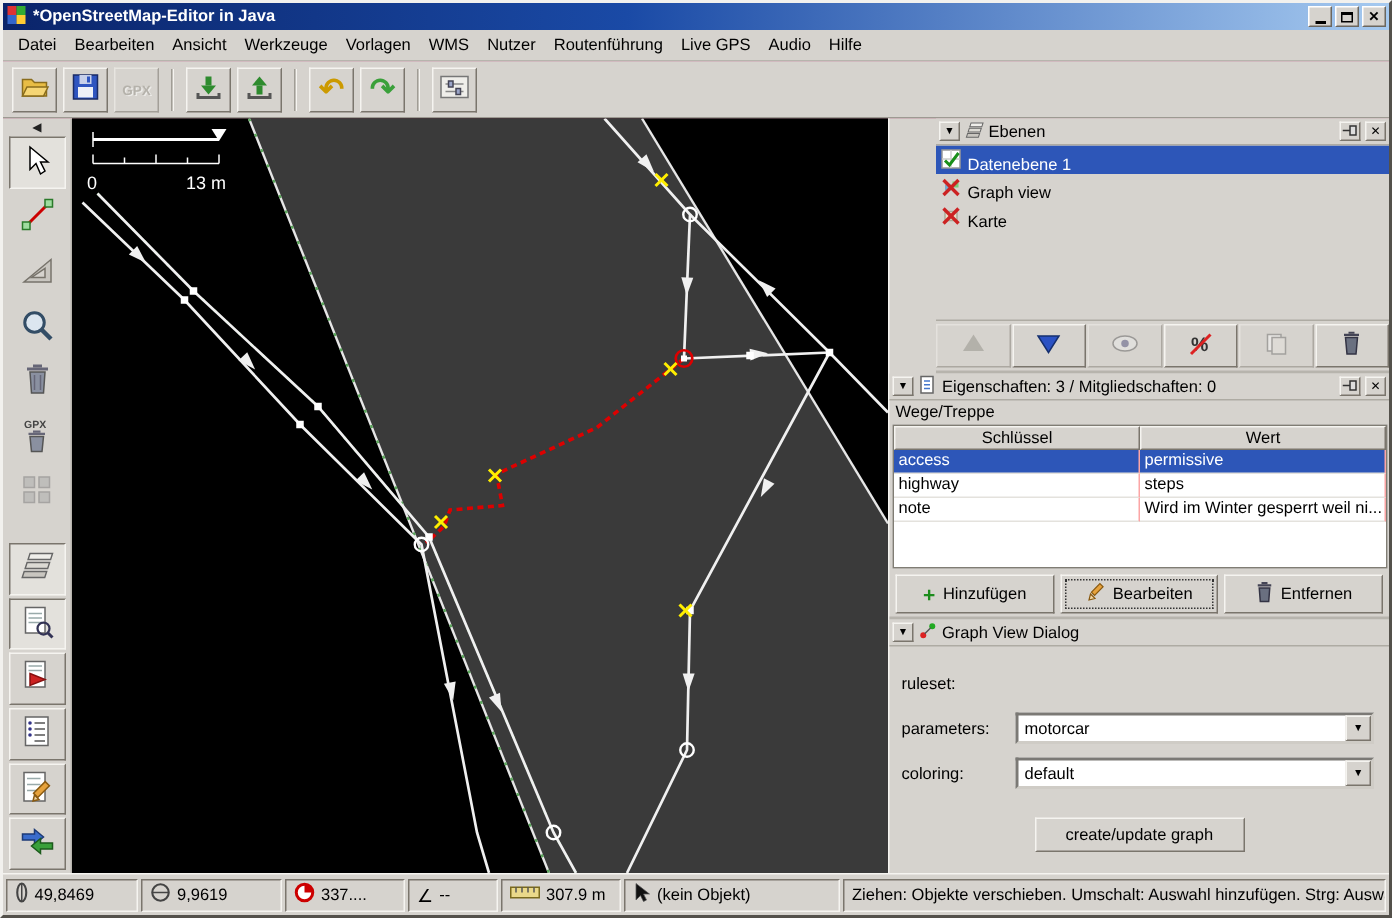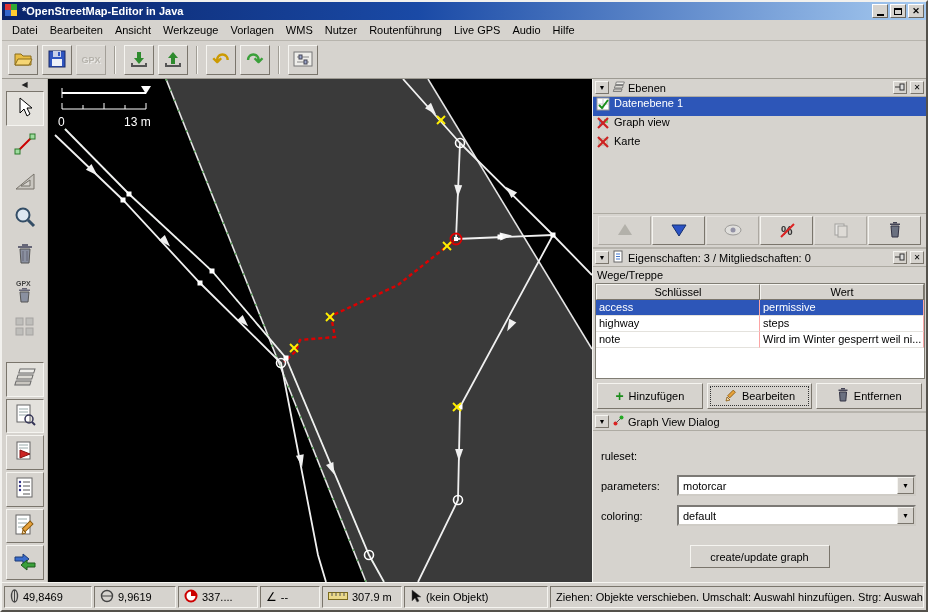--- a/index.html
+++ b/index.html
@@ -64,21 +64,21 @@
 
   
   .right-panel { width:334px; flex:0 0 334px; background:#d6d3ce; display:flex; flex-direction:column; border-left:1px solid #f5f4f0; }
   .panel { display:flex; flex-direction:column; border-bottom:2px solid #b7b4ad; }
   .panel-header { height:18px; flex:0 0 18px; display:flex; align-items:center; gap:3px; padding:0 2px; background:#d6d3ce; border-bottom:1px solid #aeaba3; }
   .panel-title { flex:1; white-space:nowrap; overflow:hidden; }
   .hbtn { width:14px; height:13px; display:flex; align-items:center; justify-content:center; background:#d6d3ce; border:1px solid; border-color:#f5f4f0 #7a756c #7a756c #f5f4f0; font-size:7px; }
 
   
   .layer-list { height:116px; overflow:hidden; }
-  .layer-row { height:19px; display:flex; align-items:flex-start; gap:4px; padding:0 3px; }
+  .layer-row { height:19px; display:flex; align-items:flex-end; gap:4px; padding:0 3px; }
   .layer-row.selected { background:#2d56b8; color:#fff; }
   .layer-btn-row { height:34px; display:flex; align-items:center; justify-content:center; gap:1px; border-top:1px solid #aeaba3; }
   .lbtn { width:53px; height:29px; display:flex; align-items:center; justify-content:center; background:#d6d3ce; border:1px solid; border-color:#f5f4f0 #7a756c #7a756c #f5f4f0; }
   .lbtn.disabled { opacity:.45; }
 
   
   .prop-subtitle { height:16px; padding:2px 4px 0 4px; }
   .prop-table { flex:1; margin:0 1px 2px 2px; background:#fff; border:1px solid #807d74; display:flex; flex-direction:column; overflow:hidden; }
   .pt-head { display:grid; grid-template-columns:1fr 1fr; flex:0 0 16px; }
   .pt-head > div { background:#d6d3ce; border:1px solid; border-color:#f5f4f0 #7a756c #7a756c #f5f4f0; text-align:center; line-height:14px; }
@@ -408,21 +408,21 @@
           <line x1="77" y1="26" x2="77" y2="30"></line>
           <line x1="98" y1="24" x2="98" y2="30"></line>
           <text x="10" y="47" font-size="12" stroke="none">0</text>
           <text x="76" y="47" font-size="12" stroke="none">13 m</text>
         </g>
       </svg>
     </div>
 
     <div class="right-panel">
 
-      <div class="panel" style="flex:0 0 170px;">
+      <div class="panel" style="flex:0 0 170px;margin-left:31px;">
         <div class="panel-header">
           <span class="hbtn">
               <span>▼</span>
             </span>
           <span><svg width="13" height="13">
                 <g transform="skewX(-18)">
                   <rect x="5" y="2" width="8" height="2.5" fill="#efeeea" stroke="#666" stroke-width="0.7"></rect>
                   <rect x="5" y="5.5" width="8" height="2.5" fill="#dcdad4" stroke="#666" stroke-width="0.7"></rect>
                   <rect x="5" y="9" width="8" height="2.5" fill="#c9c6c0" stroke="#666" stroke-width="0.7"></rect>
                 </g>
@@ -613,21 +613,21 @@
   </div>
 
   <div class="statusbar">
     <span class="seg" style="width:88px;">
       <span><svg width="9" height="14">
             <ellipse cx="4.5" cy="7" rx="3" ry="6" fill="none" stroke="#444" stroke-width="1.4"></ellipse>
             <line x1="4.5" y1="1" x2="4.5" y2="13" stroke="#444"></line>
           </svg></span>
       <span>49,8469</span>
     </span>
-    <span class="seg" style="width:82px;">
+    <span class="seg" style="width:94px;">
       <span><svg width="14" height="14">
             <circle cx="7" cy="7" r="5.5" fill="none" stroke="#444" stroke-width="1.4"></circle>
             <line x1="1.5" y1="7" x2="12.5" y2="7" stroke="#444"></line>
           </svg></span>
       <span>9,9619</span>
     </span>
     <span class="seg" style="width:80px;">
       <span><svg width="14" height="14">
             <circle cx="7" cy="7" r="5.5" fill="#fff" stroke="#c00" stroke-width="2"></circle>
             <path d="M7,7 L7,1.5 A5.5,5.5 0 0 1 12.5,7 Z" fill="#c00"></path>

